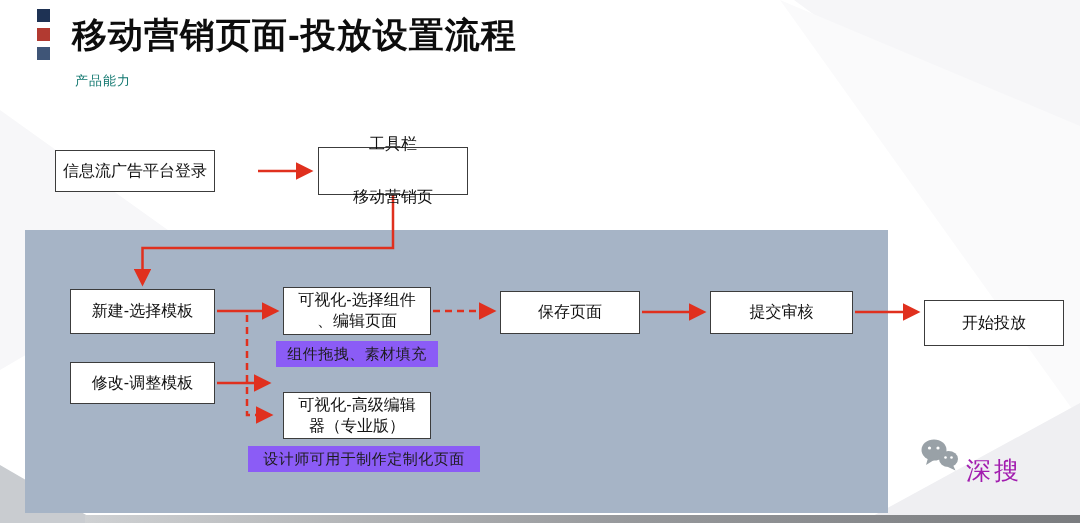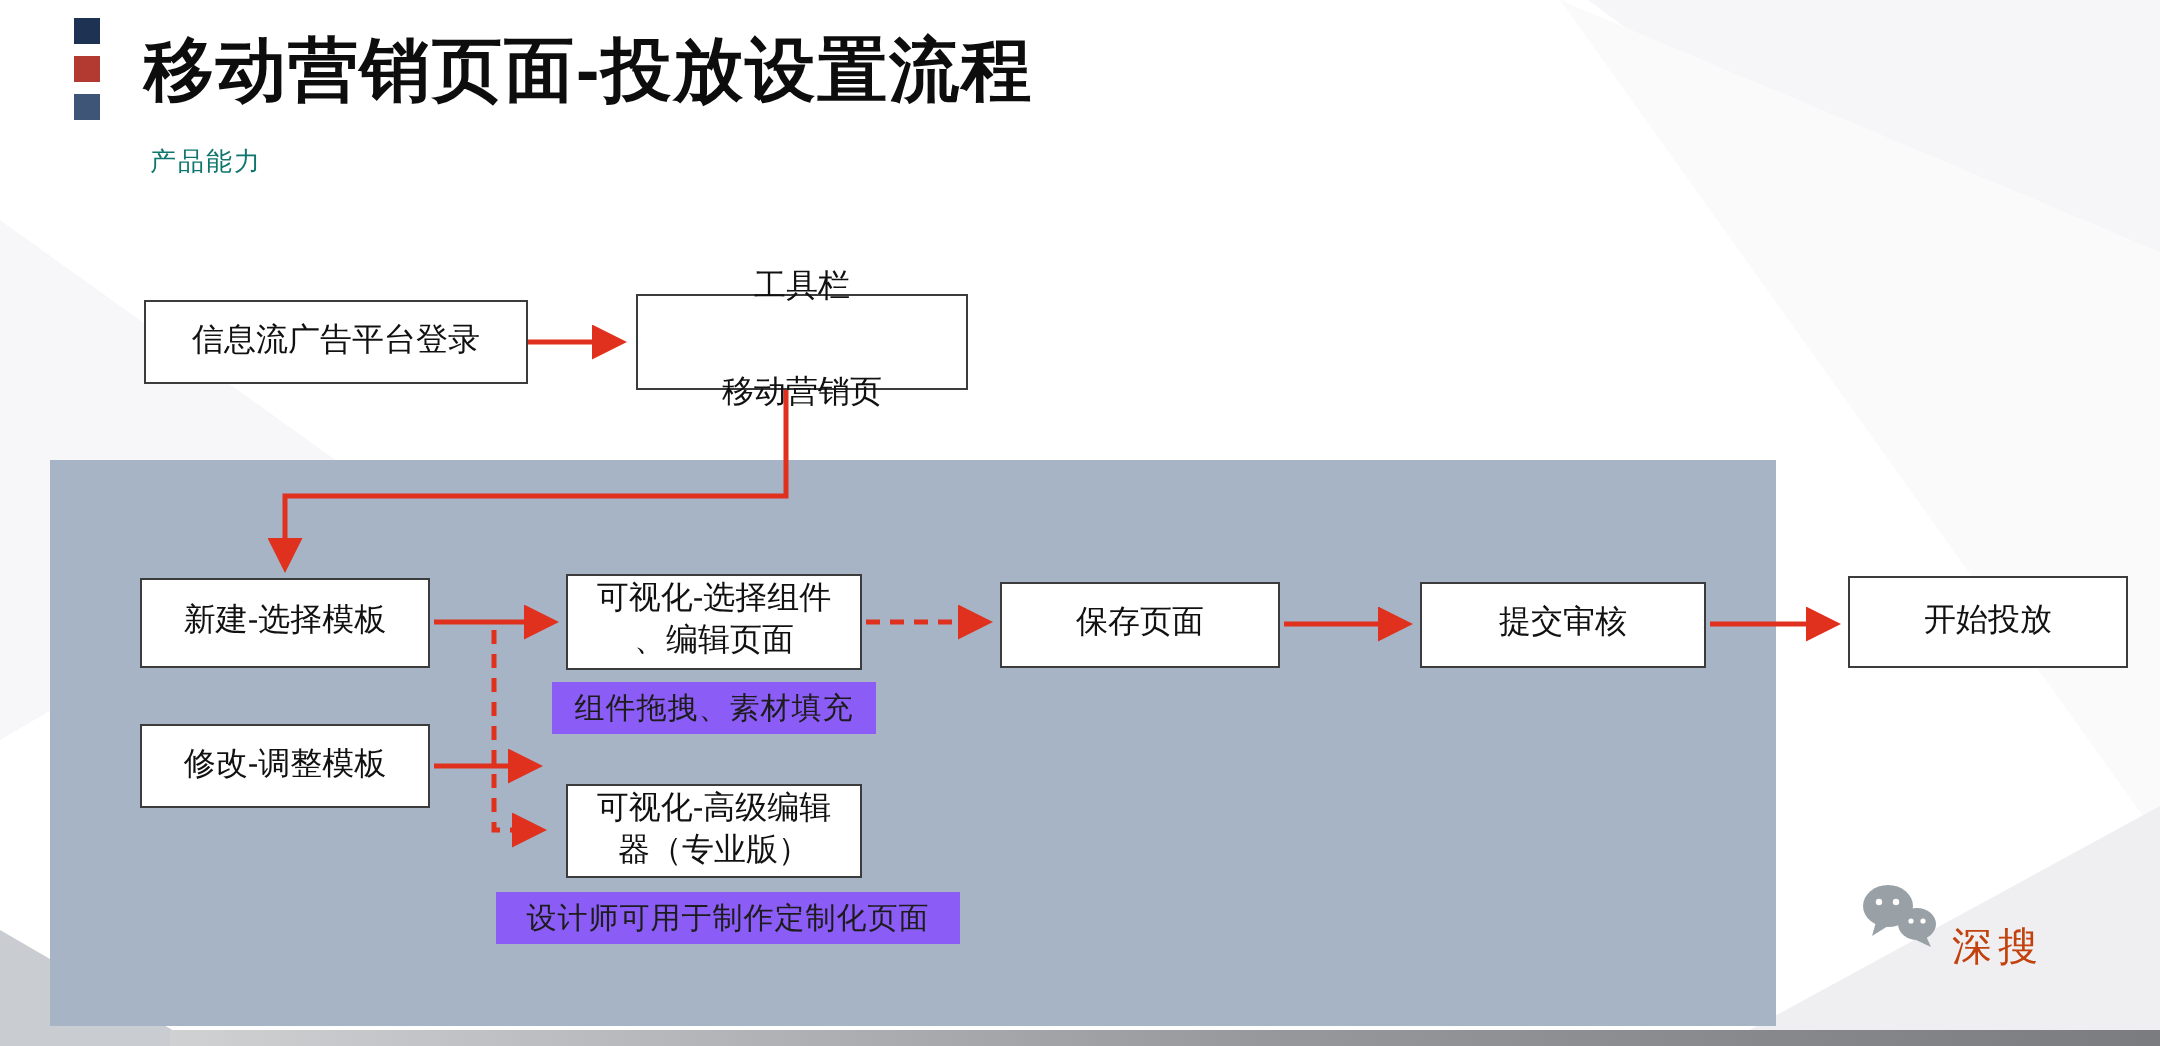--- a/index.html
+++ b/index.html
@@ -40,42 +40,42 @@
     background:#a6b4c6;z-index:2;}
 
   
   .edges{position:absolute;left:0;top:0;z-index:5;pointer-events:none;}
 
   
   .node{position:absolute;z-index:6;background:#ffffff;border:1.5px solid #3c3c3c;
     display:flex;align-items:center;justify-content:center;text-align:center;
     font-size:16px;color:#111;line-height:1.3;box-sizing:border-box;}
   .node.two{flex-direction:column;}
-  .n-login   {left:72px; top:150px;width:192px;height:42px;}
-  .n-toolbar {left:318px;top:147px;width:166px;height:48px;gap:32px;}
+  .n-login   {left:55px; top:150px;width:160px;height:42px;}
+  .n-toolbar {left:318px;top:147px;width:150px;height:48px;gap:32px;}
   .n-create  {left:70px; top:289px;width:145px;height:45px;}
   .n-edit    {left:283px;top:287px;width:148px;height:48px;}
   .n-modify  {left:70px; top:362px;width:145px;height:42px;}
   .n-advanced{left:283px;top:392px;width:148px;height:47px;}
   .n-save    {left:500px;top:291px;width:140px;height:43px;}
   .n-submit  {left:710px;top:291px;width:143px;height:43px;}
   .n-preview {left:500px;top:362px;width:353px;height:43px;}
-  .n-start   {left:924px;top:288px;width:140px;height:46px;text-align:right;}
+  .n-start   {left:924px;top:300px;width:140px;height:46px;text-align:right;}
 
   
   .annotation{position:absolute;z-index:6;background:#8b5cf6;color:#1c1c1c;
     font-size:15px;display:flex;align-items:center;justify-content:center;
     letter-spacing:0.5px;}
   .ann-drag    {left:276px;top:341px;width:162px;height:26px;}
   .ann-designer{left:248px;top:446px;width:232px;height:26px;}
 
   
   .watermark{position:absolute;right:58px;bottom:36px;z-index:3;
     display:flex;align-items:center;gap:6px;}
-  .watermark span{font-size:20px;color:#c2410c;letter-spacing:3px;margin-top:32px;}
+  .watermark span{font-size:25px;color:#a21caf;letter-spacing:3px;margin-top:32px;}
 </style>
 </head>
 <body>
 
 <div class="slide">
 
   <div class="decor facet-a"></div>
   <div class="decor facet-b"></div>
   <div class="decor facet-c"></div>
   <div class="decor facet-d"></div>

